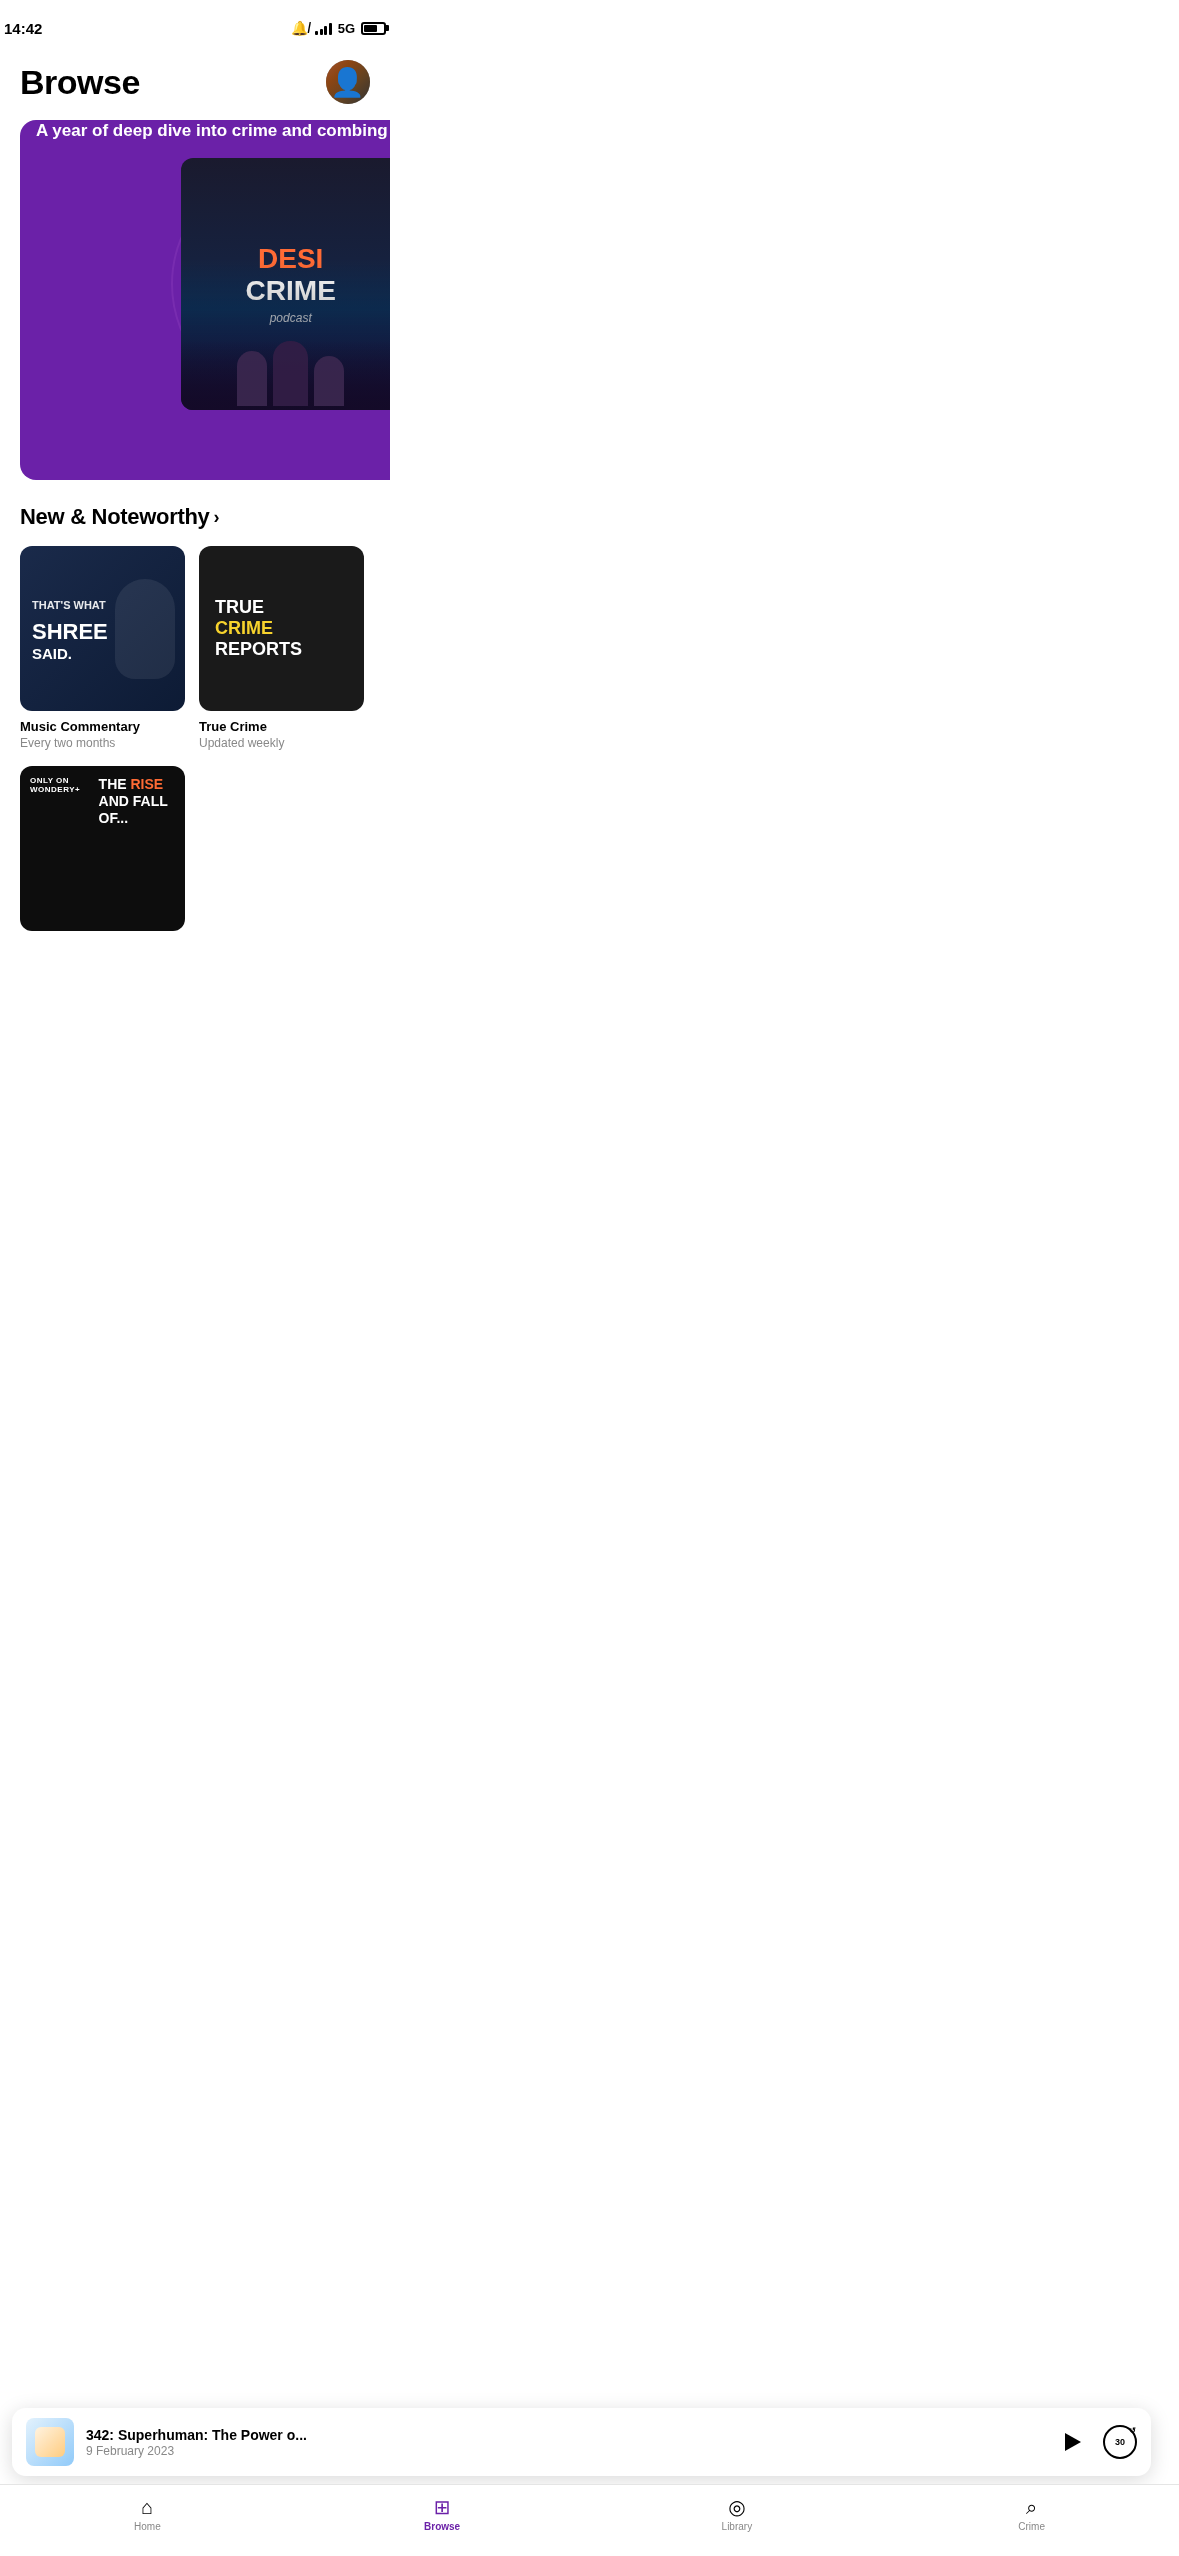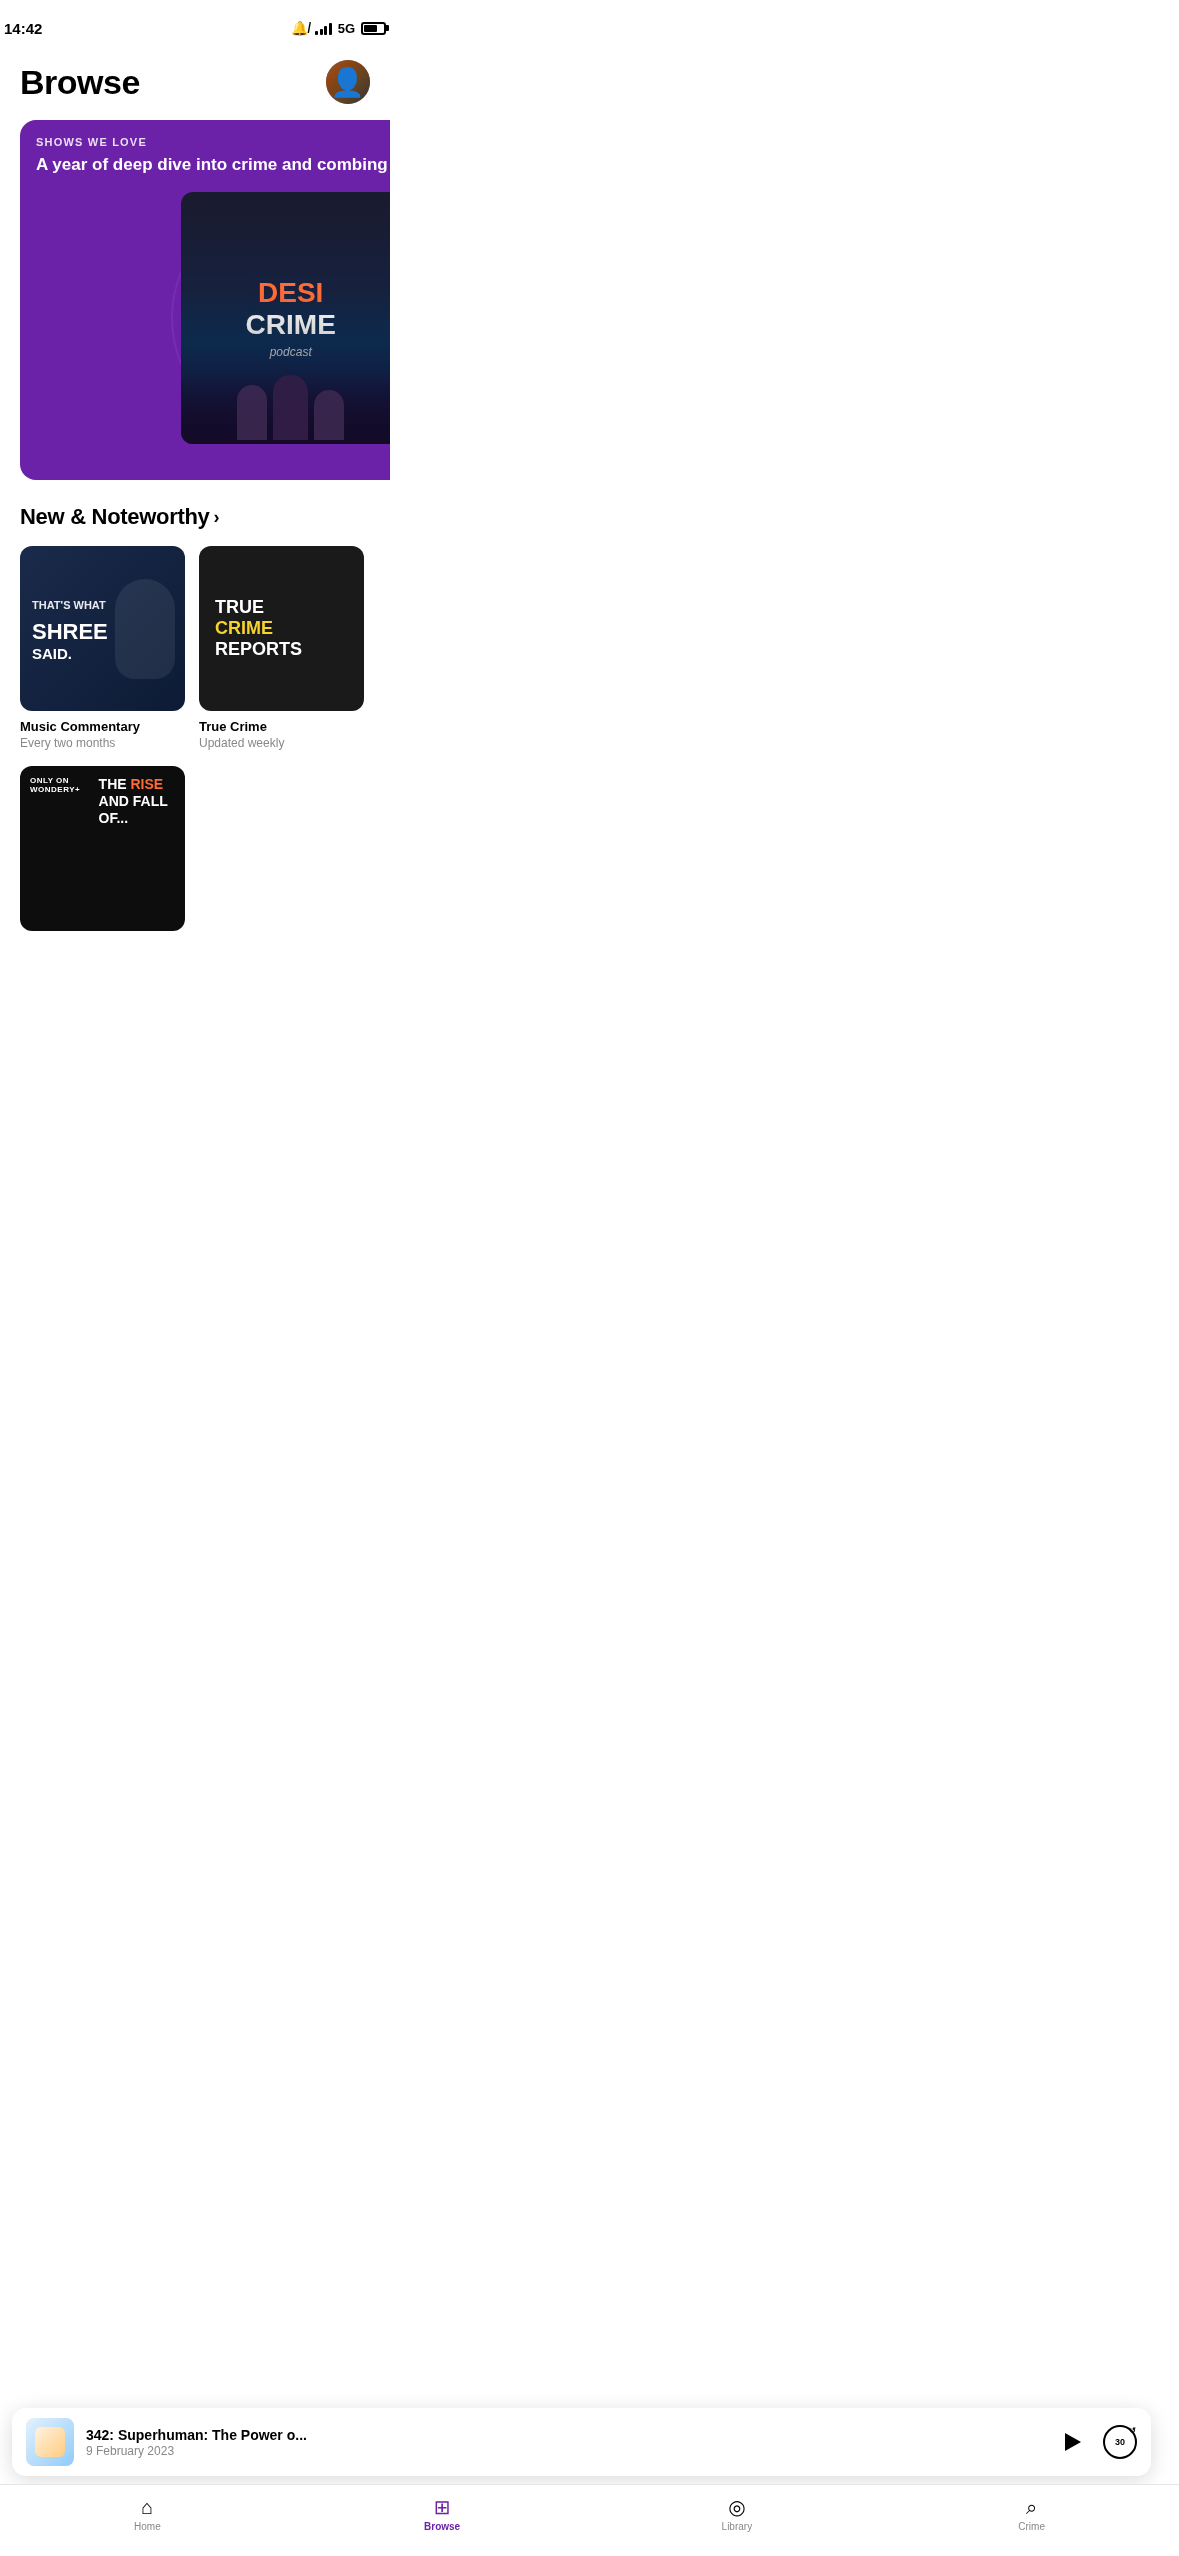--- a/index.html
+++ b/index.html
@@ -458,21 +458,20 @@
   <div class="header">
     <h1 class="page-title">Browse</h1>
     <div class="avatar">
       <div class="avatar-img"></div>
     </div>
   </div>
 
   <div class="hero-carousel">
 
     <div class="hero-card">
-      <div class="hero-label">SHOWS WE LOVE</div>
       <div class="hero-description">A year of deep dive into crime and combing through the details</div>
       <div class="hero-image-area">
 
         <div class="hearts-bg">
           <div class="heart-ring" style="width:240px;height:240px;border-radius:50%;border-color:rgba(160,80,200,0.25);"></div>
           <div class="heart-ring" style="width:200px;height:200px;border-radius:50%;border-color:rgba(160,80,200,0.3);"></div>
           <div class="heart-ring" style="width:160px;height:160px;border-radius:50%;border-color:rgba(160,80,200,0.35);"></div>
           <div class="heart-ring" style="width:120px;height:120px;border-radius:50%;border-color:rgba(160,80,200,0.4);"></div>
         </div>
 

